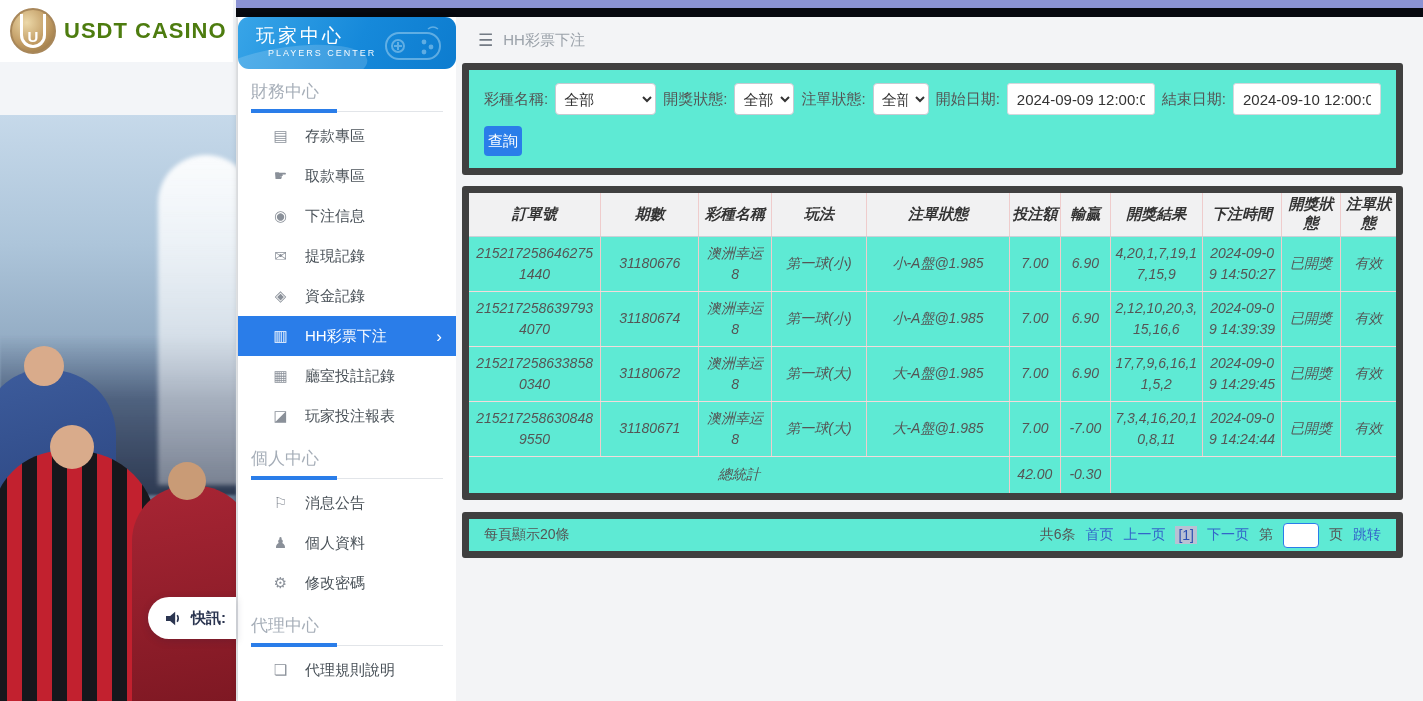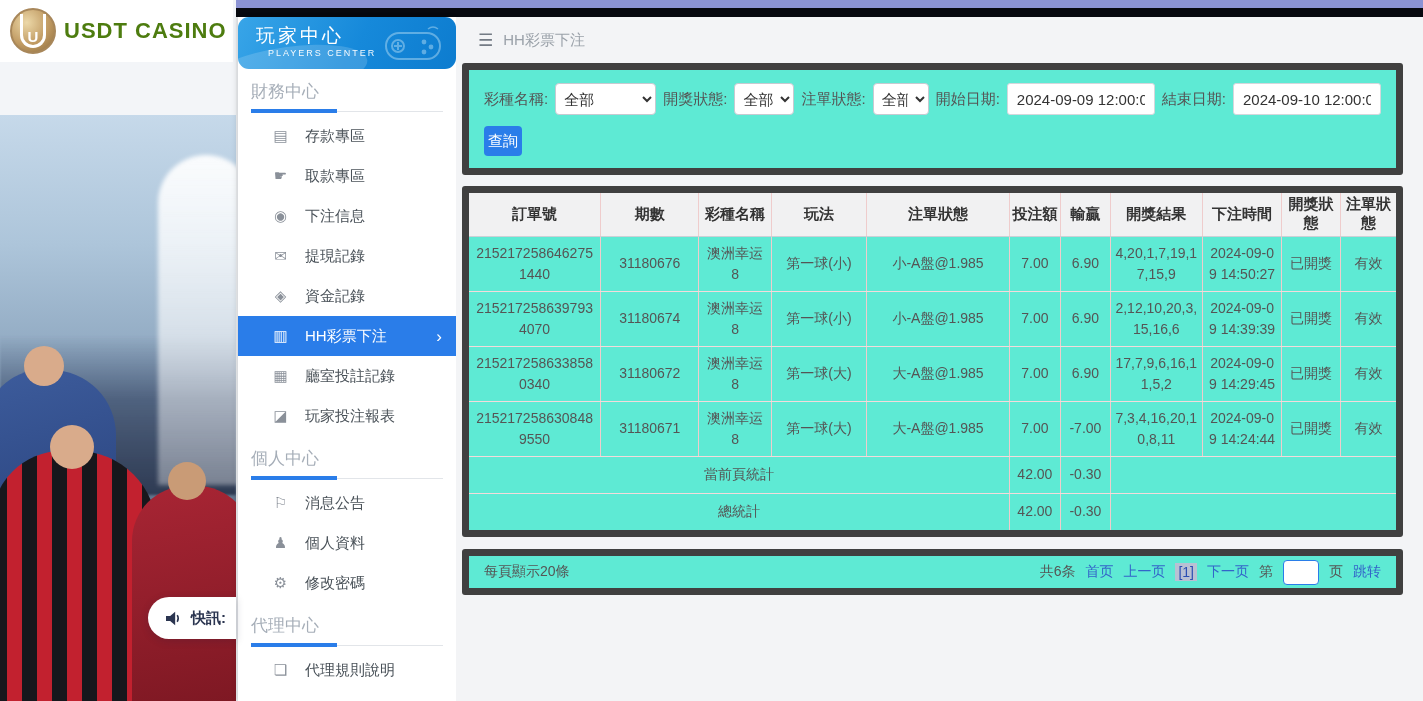--- a/index.html
+++ b/index.html
@@ -77,21 +77,21 @@
   .filter-row { display:flex; align-items:center; gap:7px; font-size:15px; color:#555; white-space:nowrap; }
   .filter-row label { color:#555; }
   .filter-row select { height:32px; border:1px solid #c6cad1; border-radius:4px; background:#fff;
                        font-size:15px; color:#333; padding:6px 4px; font-family:inherit; }
   .sel-lottery { width:128px; } .sel-draw { width:74px; } .sel-order { width:56px; }
   .date-input { height:32px; width:148px; border:1px solid #d4d7dc; border-radius:3px;
                 font-size:15px; color:#333; padding:0 9px; font-family:inherit; }
   .btn-search { margin-top:11px; width:38px; height:30px; background:#2a7de9; color:#fff; border:none;
                 border-radius:4px; font-size:15px; cursor:pointer; font-family:inherit; }
 
-  .table-panel { margin-top:11px; overflow:hidden; }
+  .table-panel { margin-top:11px; overflow:hidden;font-style:italic; }
   table { width:100%; border-collapse:collapse; table-layout:fixed; }
   thead th { background:#f1f1f2; color:#333; font-size:15px; font-weight:bold; height:43px;
              border-right:1px solid #efcccc; border-bottom:1px solid #ccd0d6; padding:0 2px; overflow:hidden; }
   tbody td { color:#555; font-size:14px; text-align:center; height:55px; padding:3px 4px;
              border-right:1px solid #efcccc; border-bottom:1px solid #f4dbdb;
              word-break:break-all; line-height:1.5; }
   th:last-child, td:last-child { border-right:none; }
   tr.summary td { height:37px; }
   tr.summary:last-child td { border-bottom:none; }
 
@@ -358,26 +358,20 @@
             <td>7.00</td>
             <td>-7.00</td>
             <td>7,3,4,16,20,10,8,11</td>
             <td>2024-09-09 14:24:44</td>
             <td>已開獎</td>
             <td>有效</td>
           </tr>
         </tbody>
       <tbody>
         <tr class="summary">
-          <td colspan="5">當前頁統計</td>
-          <td>42.00</td>
-          <td>-0.30</td>
-          <td colspan="4"></td>
-        </tr>
-        <tr class="summary">
           <td colspan="5">總統計</td>
           <td>42.00</td>
           <td>-0.30</td>
           <td colspan="4"></td>
         </tr>
       </tbody>
     </table>
   </div>
 
   <div class="panel pagination-panel">

